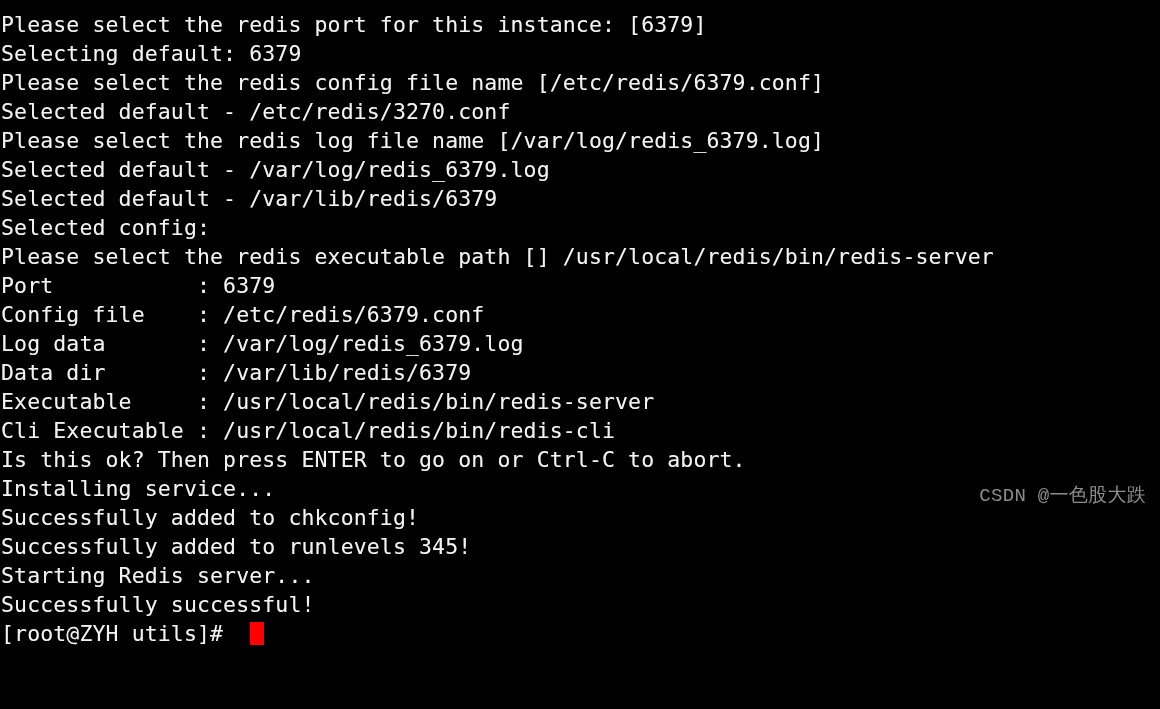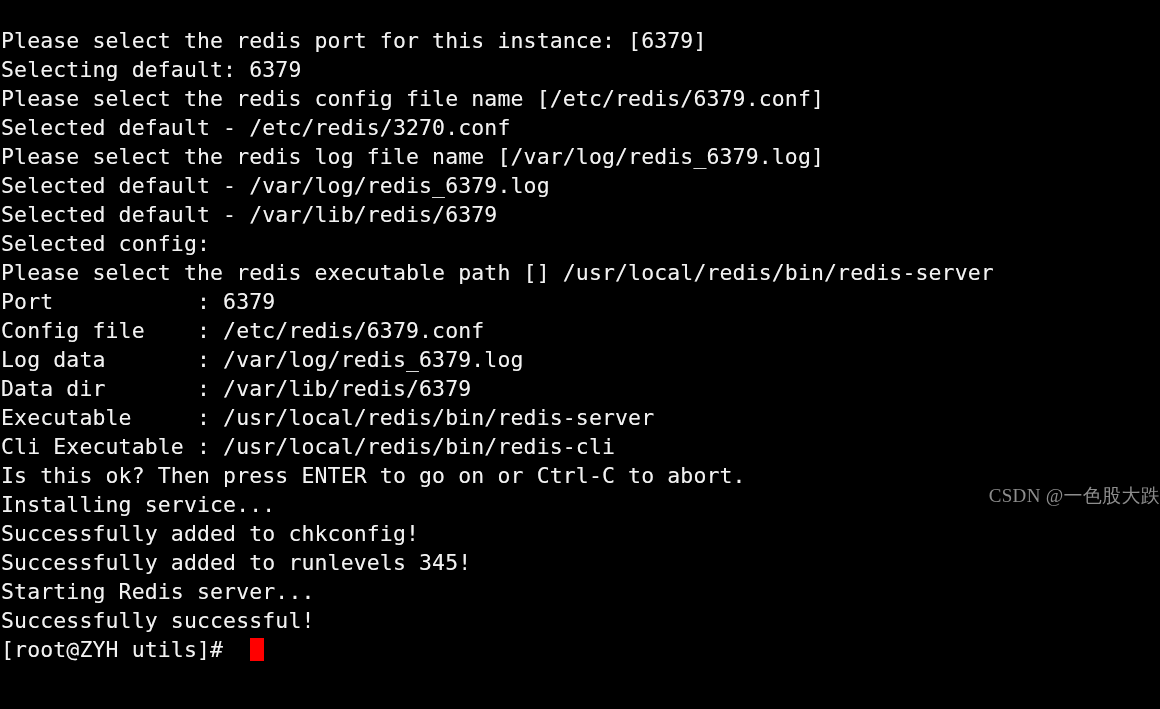--- a/index.html
+++ b/index.html
@@ -13,21 +13,21 @@
     height: 709px;
     overflow: hidden;
     font-family: "DejaVu Sans Mono", "Liberation Mono", monospace;
   }
   #terminal {
     position: relative;
     width: 1160px;
     height: 518px;
     background: #000000;
     box-sizing: border-box;
-    padding: 26px 0 0 1px;
+    padding: 10px 0 0 1px;
   }
   .term-line {
     display: block;
     height: 29px;
     line-height: 29px;
     font-size: 21.5px;
     letter-spacing: 0.12px;
     color: #f2f2f2;
     white-space: pre;
     font-family: "DejaVu Sans Mono", "Liberation Mono", monospace;
@@ -36,23 +36,23 @@
   .term-line .cursor-block {
     display: inline-block;
     width: 14px;
     height: 23px;
     background: #ff0000;
     vertical-align: -4px;
     margin-left: 14px;
   }
   #watermark {
     position: absolute;
-    right: 0;
+    right: 14px;
     bottom: 10px;
-    font-family: Liberation Serif, serif;
+    font-family: Liberation Mono, monospace;
     font-size: 19px;
     line-height: 24px;
     color: #8d8d8d;
     white-space: pre;
     letter-spacing: 0.3px;
     user-select: none;
   }
 </style>
 </head>
 <body>

